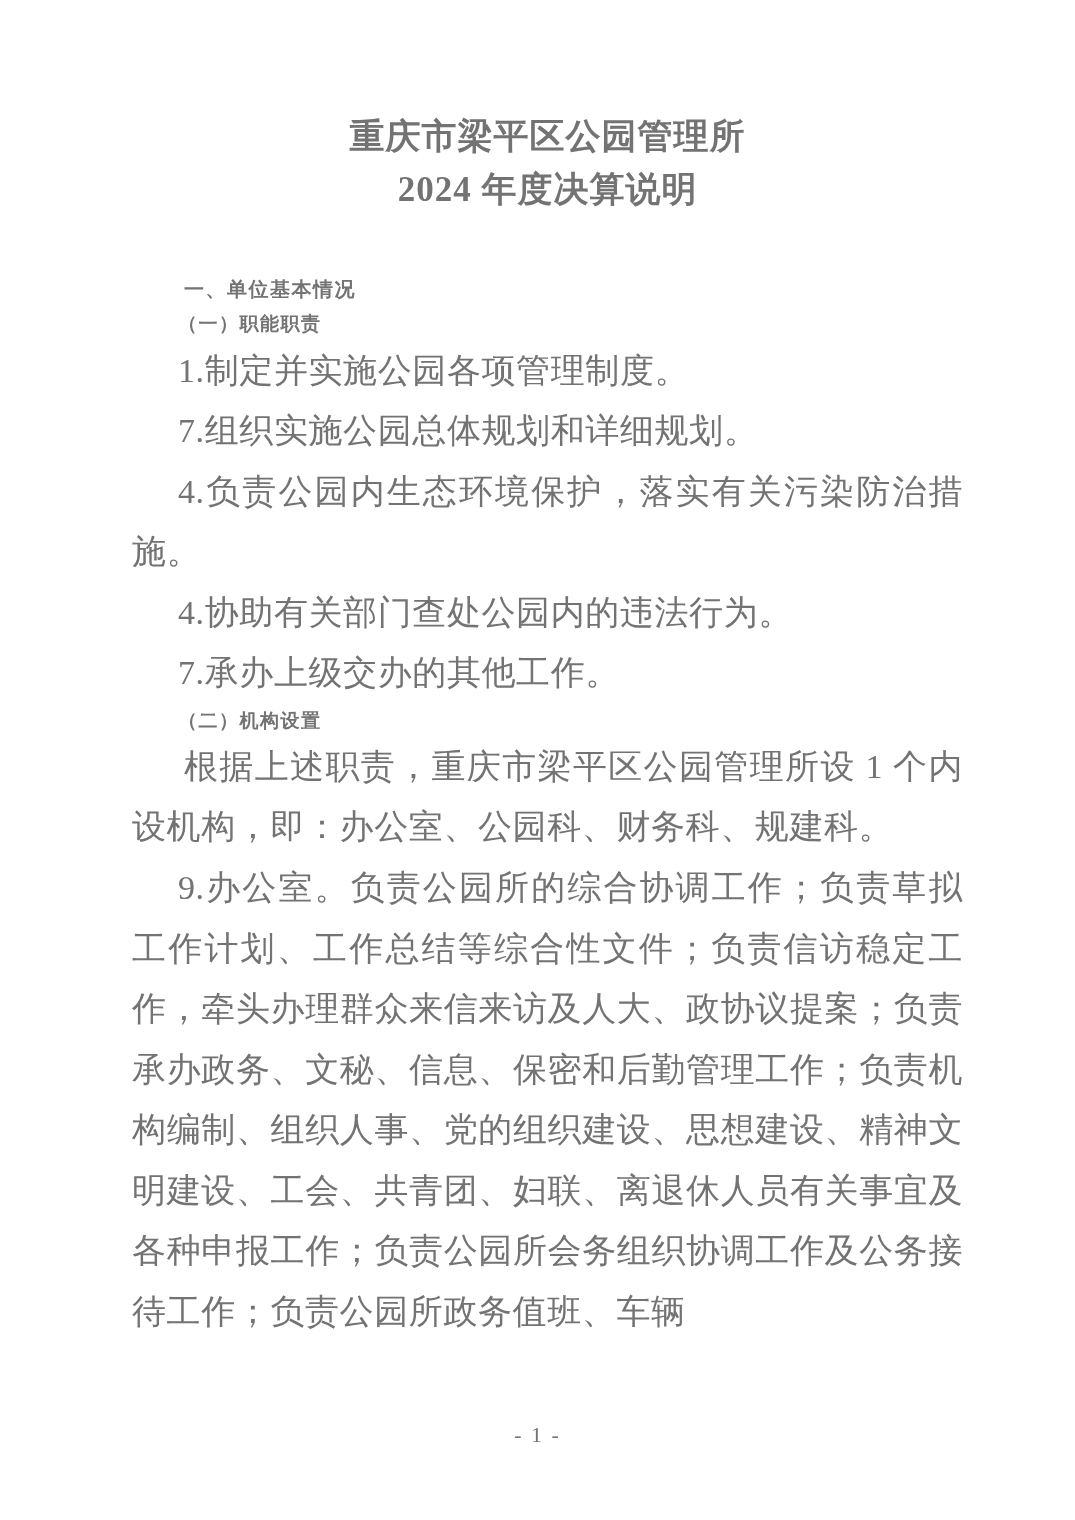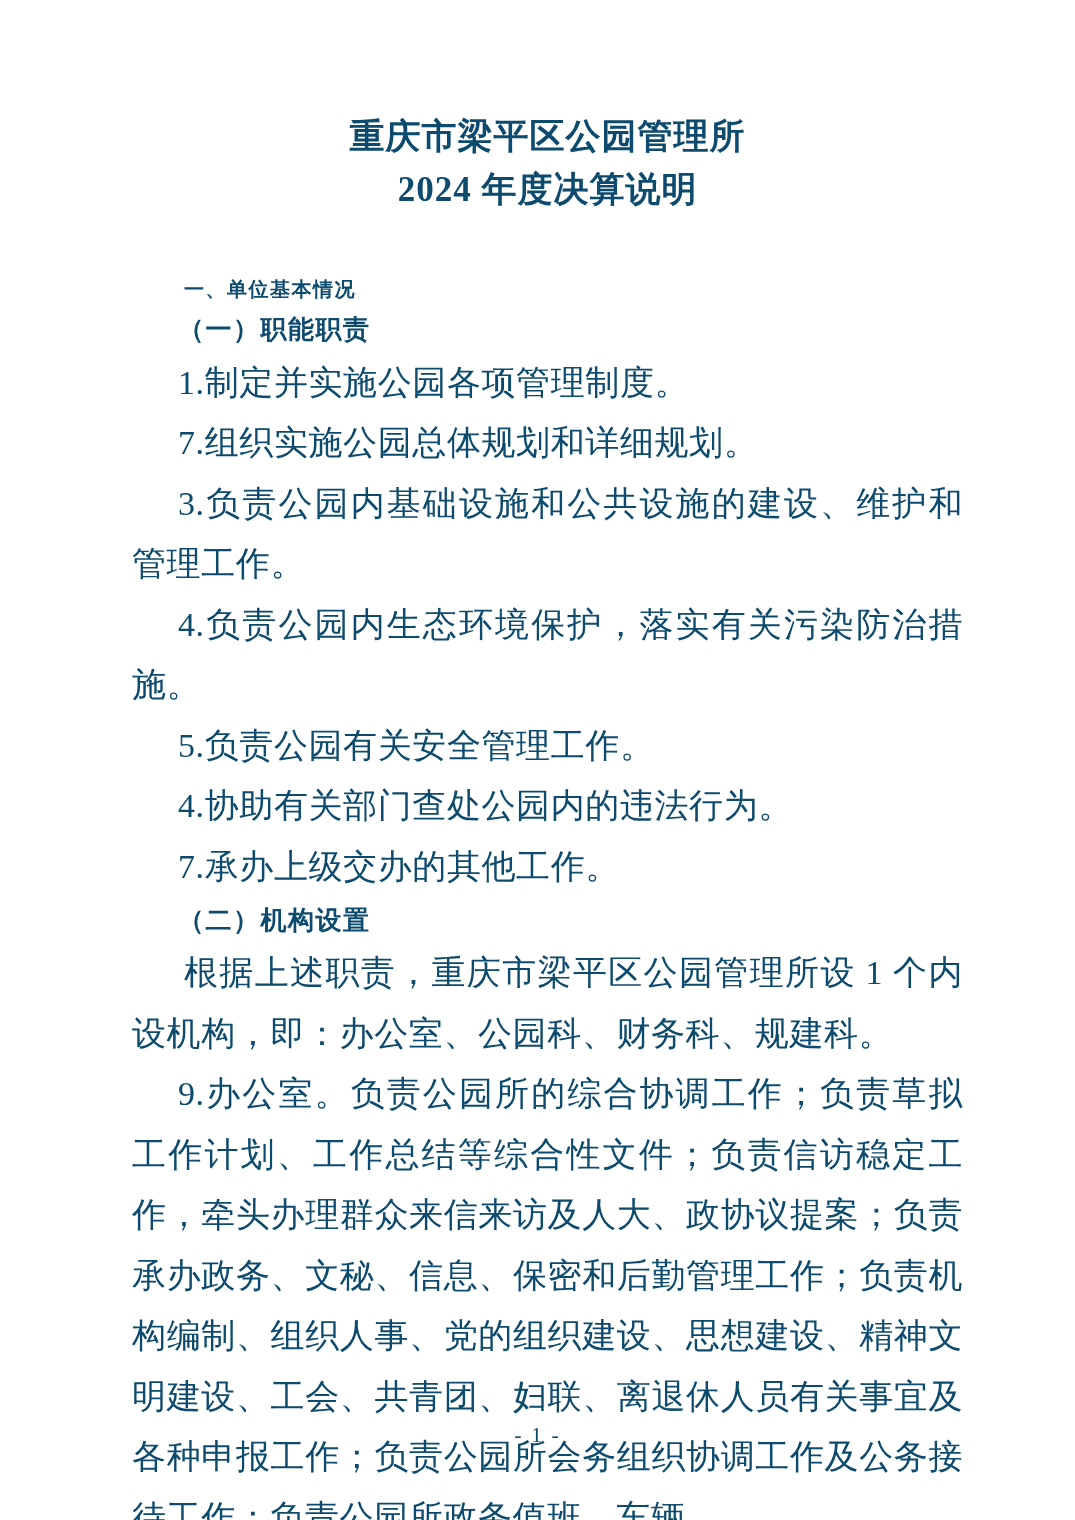--- a/index.html
+++ b/index.html
@@ -9,21 +9,21 @@
   }
   .page {
     position: relative;
     width: 1075px;
     height: 1520px;
     background: #ffffff;
     margin: 0 auto;
     box-sizing: border-box;
     padding: 110px 112px 60px 132px;
     font-family: "Liberation Serif", "DejaVu Serif", serif;
-    color: #0c4a6e;
+    color: #737373;
     overflow: hidden;
   }
   .doc-title {
     text-align: center;
     font-weight: bold;
     font-size: 35px;
     line-height: 1.52;
     letter-spacing: 1px;
     margin: 0 0 0 0;
   }
@@ -36,21 +36,21 @@
   .heading-1 {
     font-weight: bold;
     font-size: 20px;
     line-height: 1.75;
     letter-spacing: 1.5px;
     text-indent: 52px;
     margin: 0;
   }
   .heading-2 {
     font-weight: bold;
-    font-size: 26px;
+    font-size: 19px;
     line-height: 1.75;
     letter-spacing: 1.5px;
     text-indent: 46px;
     margin: 0;
   }
   .para {
     font-size: 34px;
     line-height: 1.78;
     letter-spacing: 0.6px;
     text-indent: 52px;
@@ -83,23 +83,21 @@
   </div>
 
   <div class="spacer-after-title"></div>
 
   <p class="heading-1">一、单位基本情况</p>
 
   <p class="heading-2">（一）职能职责</p>
 
   <p class="para tight">1.制定并实施公园各项管理制度。</p>
   <p class="para tight">7.组织实施公园总体规划和详细规划。</p>
-  <p class="para tight">3.负责公园内基础设施和公共设施的建设、维护和管理工作。</p>
   <p class="para tight">4.负责公园内生态环境保护，落实有关污染防治措施。</p>
-  <p class="para tight">5.负责公园有关安全管理工作。</p>
   <p class="para tight">4.协助有关部门查处公园内的违法行为。</p>
   <p class="para tight">7.承办上级交办的其他工作。</p>
 
   <p class="heading-2">（二）机构设置</p>
 
   <p class="para">根据上述职责，重庆市梁平区公园管理所设 1 个内设机构，即：办公室、公园科、财务科、规建科。</p>
 
   <p class="para tight">9.办公室。负责公园所的综合协调工作；负责草拟工作计划、工作总结等综合性文件；负责信访稳定工作，牵头办理群众来信来访及人大、政协议提案；负责承办政务、文秘、信息、保密和后勤管理工作；负责机构编制、组织人事、党的组织建设、思想建设、精神文明建设、工会、共青团、妇联、离退休人员有关事宜及各种申报工作；负责公园所会务组织协调工作及公务接待工作；负责公园所政务值班、车辆</p>
 
   <div class="footer">- 1 -</div>

